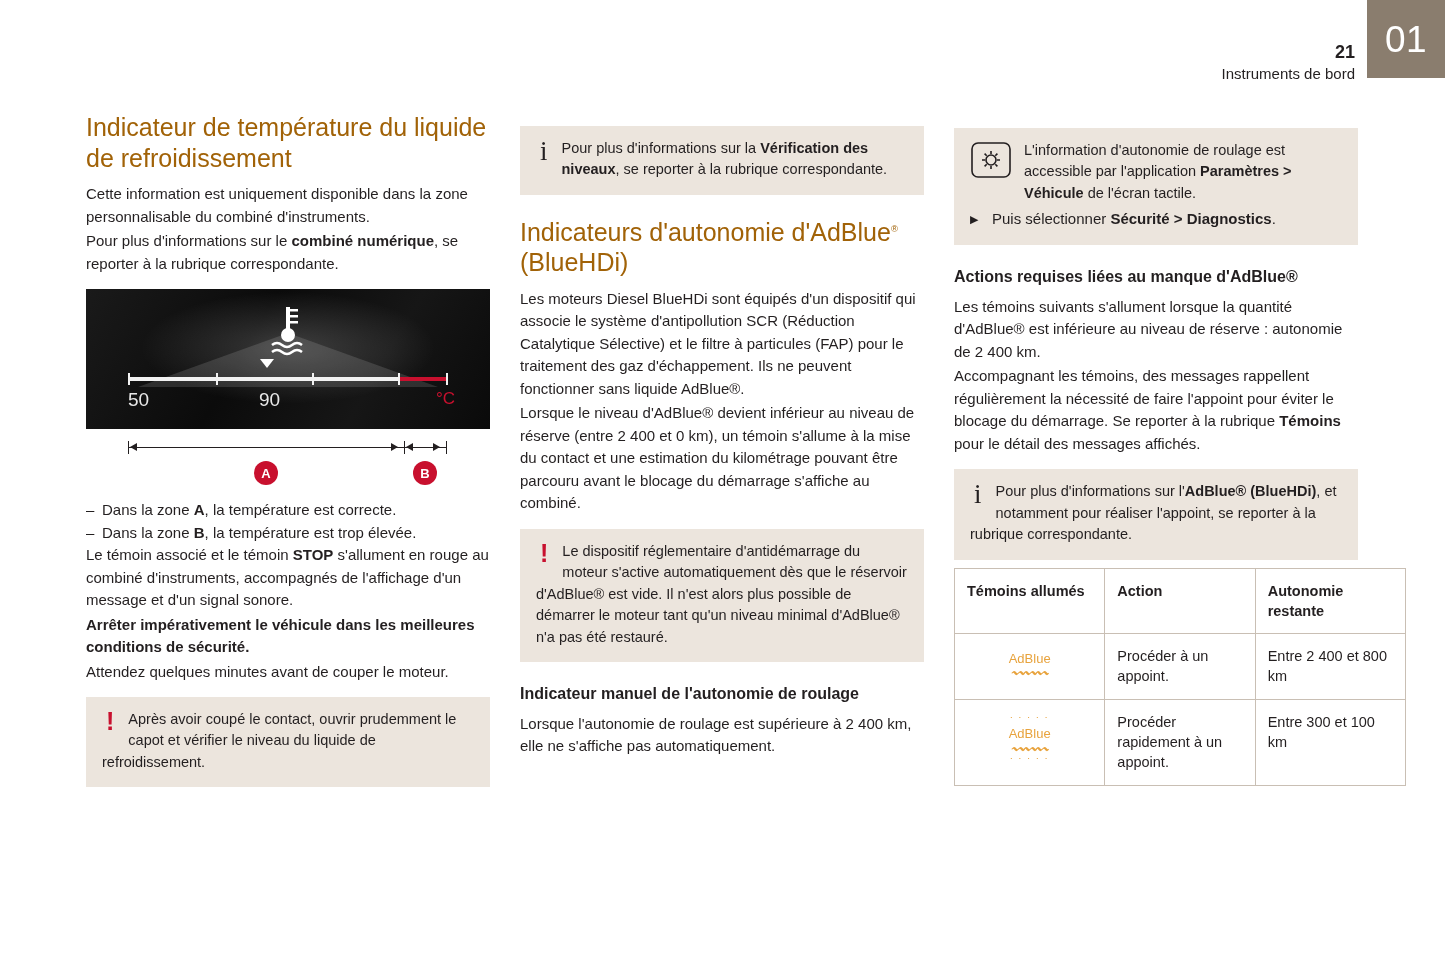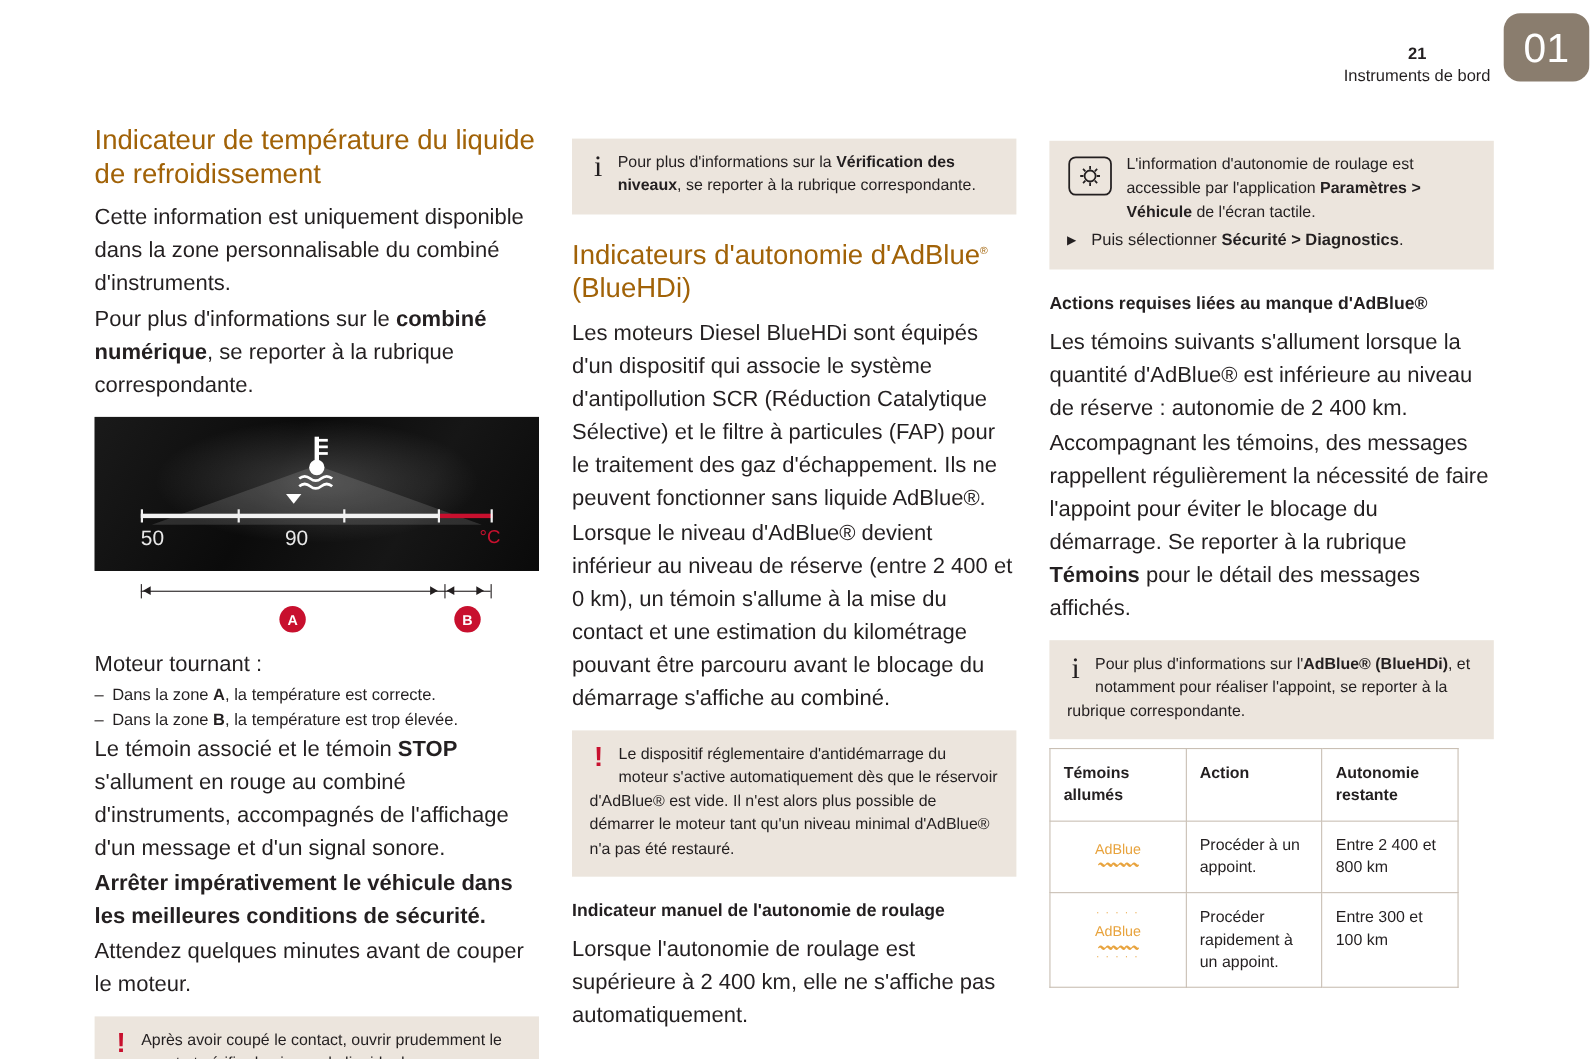--- a/index.html
+++ b/index.html
@@ -7,34 +7,34 @@
   body {
     width: 1445px; height: 963px;
     background: #ffffff;
     font-family: "Liberation Sans", sans-serif;
     color: #231f20;
     position: relative;
     overflow: hidden;
   }
   
   .chapter-tab {
-    position: absolute; top: 12px; right: 0;
-    width: 78px; height: 62px;
+    position: absolute; top: 0; right: 0;
+    width: 78px; height: 78px;
     background: #8a7d6e;
-    display: flex; align-items: center; justify-content: center; border-radius: 15px;
+    display: flex; align-items: center; justify-content: center;
   }
   .chapter-tab span {
     font-size: 37px; color: #ffffff; font-weight: 400; letter-spacing: 0.5px;
     line-height: 1;
   }
   .page-head {
     position: absolute; top: 40px; right: 90px;
     text-align: right;
   }
-  .page-num { font-size: 15px; font-weight: bold; line-height: 1.35; text-align: center; }
+  .page-num { font-size: 18px; font-weight: bold; line-height: 1.35; }
   .page-chapter { font-size: 15px; line-height: 1.35; color:#231f20; }
 
   
   .cols {
     position: absolute;
     left: 86px; top: 112px;
     width: 1272px;
     display: flex;
     gap: 30px;
   }
@@ -44,21 +44,21 @@
 
   h1.title {
     font-size: 25px; font-weight: 400; line-height: 1.22;
     margin: 0 0 10px 0; color: #a16207;
   }
   h2.subtitle {
     font-size: 16px; font-weight: bold; line-height: 1.3;
     margin: 22px 0 8px 0;
   }
   p {
-    font-size: 20px; line-height: 1.5; margin: 0 0 2px 0;
+    font-size: 15px; line-height: 1.5; margin: 0 0 2px 0;
   }
   b, strong { font-weight: bold; }
   sup { font-size: 9.5px; vertical-align: super; line-height: 0; }
 
   ul.dashlist { list-style: none; margin: 0; padding: 0; }
   ul.dashlist li {
     font-size: 15px; line-height: 1.5;
     padding-left: 16px; position: relative;
   }
   ul.dashlist li:before {
@@ -168,21 +168,21 @@
     position:absolute; top: 24px;
     width: 24px; height: 24px; border-radius: 50%;
     background: #c8102e; color: #fff;
     font-size: 13px; font-weight: bold;
     display:flex; align-items:center; justify-content:center;
   }
 
   
   table.temoins {
     border-collapse: collapse;
-    width: 372px;
+    width: 452px;
     font-size: 14.5px;
   }
   table.temoins th, table.temoins td {
     border: 1px solid #c9bfb4;
     padding: 12px 12px;
     vertical-align: top;
     text-align: left;
     line-height: 1.4;
   }
   table.temoins th { font-weight: bold; width: 33%; }
@@ -251,21 +251,20 @@
         <div class="cap" style="left:360px;"></div>
         <div class="arrowL" style="left:44px; border-right:7px solid #231f20;"></div>
         <div class="arrowR" style="left:305px; border-left:7px solid #231f20;"></div>
         <div class="arrowL" style="left:320px; border-right:7px solid #231f20;"></div>
         <div class="arrowR" style="left:347px; border-left:7px solid #231f20;"></div>
         <div class="badge" style="left:168px;">A</div>
         <div class="badge" style="left:327px;">B</div>
       </div>
     </div>
 
-    <p>Moteur tournant :</p>
     <ul class="dashlist">
       <li>
         <span>Dans la zone </span><b>A</b><span>, la température est correcte.</span>
       </li>
       <li>
         <span>Dans la zone </span><b>B</b><span>, la température est trop élevée.</span>
       </li>
     </ul>
     <p>
       <span>Le témoin associé et le témoin </span><b>STOP</b><span> s'allument en rouge au combiné d'instruments, accompagnés de l'affichage d'un message et d'un signal sonore.</span>

